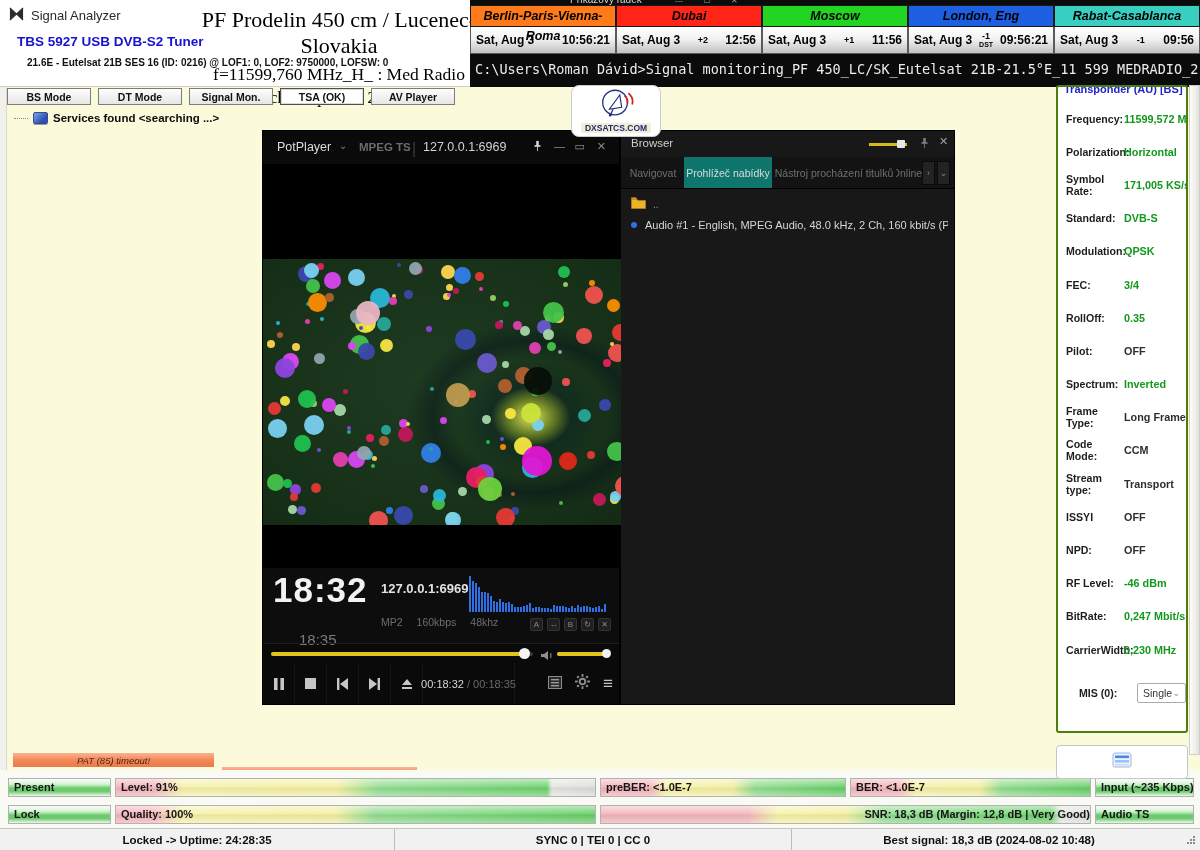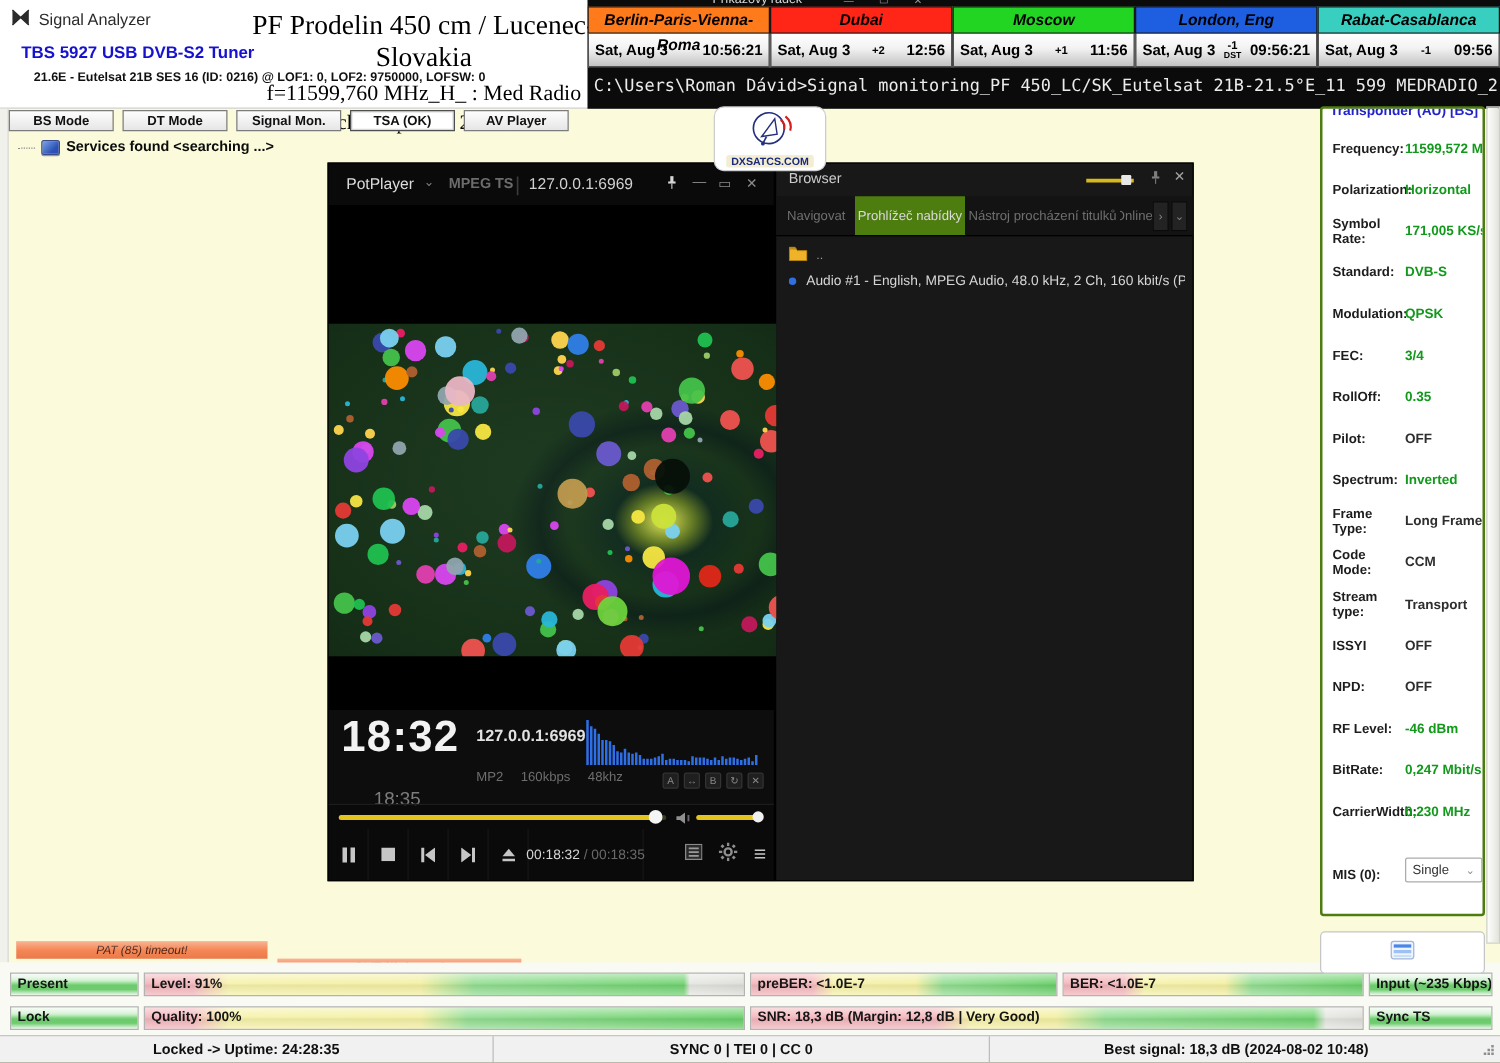--- a/index.html
+++ b/index.html
@@ -105,38 +105,38 @@
   .bw-slider{position:absolute;left:248px;top:12px;width:38px;height:3px;background:#d8b91c;}
   .bw-knob{position:absolute;left:-2px;top:-3px;width:8px;height:8px;background:#e8e8e8;border-radius:1px;position:absolute;left:28px;}
   .bw-pin{position:absolute;left:298px;top:4px;}
   .bw-close{position:absolute;left:318px;top:4px;color:#a2a2a2;font-size:11px;}
   .bw-tabs{position:absolute;left:0;top:26px;right:0;height:32px;background:#131313;border-bottom:1px solid #000;
            display:flex;align-items:stretch;gap:2px;padding-left:3px;}
   .bw-tab{display:flex;align-items:center;justify-content:center;font-size:10.5px;color:#6f6f6f;
           padding:0 4px;overflow:hidden;white-space:nowrap;}
   .bw-tab:nth-child(1){width:58px;} .bw-tab:nth-child(2){width:88px;} .bw-tab:nth-child(3){width:120px;}
   .bw-tab:nth-child(4){width:32px;}
-  .bw-tab.active{background:#4d7c0f;color:#dadada;}
+  .bw-tab.active{background:#0f766e;color:#dadada;}
   .bw-navbtn{width:13px;margin:4px 0;background:#232323;border:1px solid #0a0a0a;color:#8a8a8a;font-size:9px;
              display:flex;align-items:center;justify-content:center;}
   .bw-folder-row{position:absolute;left:10px;top:66px;display:flex;align-items:center;gap:7px;color:#9a9a9a;font-size:10px;}
   .bw-audio-row{position:absolute;left:10px;top:88px;right:6px;display:flex;align-items:center;gap:8px;
                 color:#d6d6d6;font-size:11px;white-space:nowrap;overflow:hidden;}
   .blue-dot{width:6px;height:6px;border-radius:50%;background:#2f6fe0;flex:0 0 auto;}
 
   
   .tp-panel{position:absolute;left:1056px;top:85px;width:132px;height:648px;background:#fff;
             border:2px solid #4d7c0f;border-radius:3px;overflow:hidden;z-index:5;}
   .tp-title{margin:-4px 0 0 6px;color:#2222cc;font-weight:bold;font-size:11px;white-space:nowrap;}
   .tp-rows{margin-top:7px;}
   .tp-row{height:33.2px;display:flex;align-items:center;padding-left:8px;}
   .tp-label{width:58px;flex:0 0 auto;font-size:10.6px;font-weight:600;color:#1d1d1d;}
   .tp-value{font-size:10.8px;font-weight:bold;color:#2e2e2e;white-space:nowrap;}
   .tp-value.hl{color:#12991c;}
-  .mis-row{height:26px;margin-top:14px;display:flex;align-items:flex-end;padding-left:8px;}
+  .mis-row{height:26px;margin-top:14px;display:flex;align-items:center;padding-left:21px;}
   .mis-select{width:62px;height:20px;border:1px solid #ababab;border-radius:2px;display:flex;align-items:center;
               justify-content:space-between;padding:0 5px;font-size:10.5px;color:#333;background:#fff;}
   .mis-select .chev{color:#8a8a8a;font-style:normal;font-weight:normal;font-size:9px;}
   .scroll-strip{position:absolute;left:1189px;top:85px;width:11px;height:670px;
                 background:linear-gradient(90deg,#fdfdfb,#e3e3de);border:1px solid #cfcfca;}
   .save-box{position:absolute;left:1056px;top:745px;width:132px;height:34px;background:#fff;border:1px solid #c6c6c6;
             border-radius:4px;display:flex;align-items:center;justify-content:center;z-index:5;}
 
   
   .psi-bar{position:absolute;top:753px;height:14px;display:flex;align-items:center;justify-content:center;
@@ -163,21 +163,21 @@
     background:linear-gradient(90deg,#f3b6bc 0%,#f3b6bc 8%,#f6f2aa 14%,#f3efa2 46%,#93dd93 55%,#6fd26f 90%,#e6e6e2 91%,#dcdcd8 100%);}
   .m-preber{left:600px;top:778px;width:246px;
     background:linear-gradient(90deg,#f3b6bc 0%,#f3b6bc 20%,#f6f2aa 27%,#f3efa2 54%,#93dd93 63%,#68cf68 100%);}
   .m-ber{left:850px;top:778px;width:241px;
     background:linear-gradient(90deg,#f3b6bc 0%,#f3b6bc 20%,#f6f2aa 27%,#f3efa2 54%,#93dd93 63%,#68cf68 100%);}
   .m-input{left:1095px;top:778px;width:99px;}
   .m-lock{left:8px;top:805px;width:103px;}
   .m-quality{left:115px;top:805px;width:481px;
     background:linear-gradient(90deg,#f3b6bc 0%,#f3b6bc 8%,#f6f2aa 14%,#f3efa2 46%,#93dd93 54%,#68cf68 100%);}
   .m-snr{left:600px;top:805px;width:491px;
-    background:linear-gradient(90deg,#f3b6bc 0%,#f3b6bc 30%,#f6f2aa 36%,#f3efa2 50%,#93dd93 58%,#6fd26f 92%,#e6e6e2 94%,#dcdcd8 100%);}
+    background:linear-gradient(90deg,#f3b6bc 0%,#f3b6bc 30%,#f6f2aa 36%,#f3efa2 50%,#93dd93 58%,#6fd26f 92%,#e6e6e2 94%,#dcdcd8 100%);text-align:right;}
   .m-syncts{left:1095px;top:805px;width:99px;}
 
   
   .statusbar{position:absolute;left:0;top:828px;width:1200px;height:22px;background:#f1f1f1;
              border-top:1px solid #c6c6c6;font-weight:bold;font-size:11.5px;color:#101010;}
   .sb-sec{position:absolute;top:0;height:22px;display:flex;align-items:center;justify-content:center;}
   .sb-1{left:0;width:394px;}
   .sb-2{left:394px;width:397px;border-left:1px solid #bdbdbd;text-align:center;}
   .sb-3{left:791px;width:395px;border-left:1px solid #bdbdbd;}
   .grip{position:absolute;right:3px;bottom:4px;width:10px;height:10px;}
@@ -769,21 +769,21 @@
 
   <div class="meters-bg"></div>
   <div class="meter green-meter m-present"><span>Present</span></div>
   <div class="meter m-level"><span>Level: 91%</span></div>
   <div class="meter m-preber"><span>preBER: &lt;1.0E-7</span></div>
   <div class="meter m-ber"><span>BER: &lt;1.0E-7</span></div>
   <div class="meter green-meter m-input"><span>Input (~235 Kbps)</span></div>
   <div class="meter green-meter m-lock"><span>Lock</span></div>
   <div class="meter m-quality"><span>Quality: 100%</span></div>
   <div class="meter m-snr"><span>SNR: 18,3 dB (Margin: 12,8 dB | Very Good)</span></div>
-  <div class="meter green-meter m-syncts"><span>Sync TS</span></div>
+  <div class="meter green-meter m-syncts"><span>Audio TS</span></div>
 
   <div class="statusbar">
     <div class="sb-sec sb-1">Locked -&gt; Uptime: 24:28:35</div>
     <div class="sb-sec sb-2">SYNC 0 | TEI 0 | CC 0</div>
     <div class="sb-sec sb-3">Best signal: 18,3 dB (2024-08-02 10:48)</div>
     <div class="grip"></div>
   </div>
 
 </div>
 

